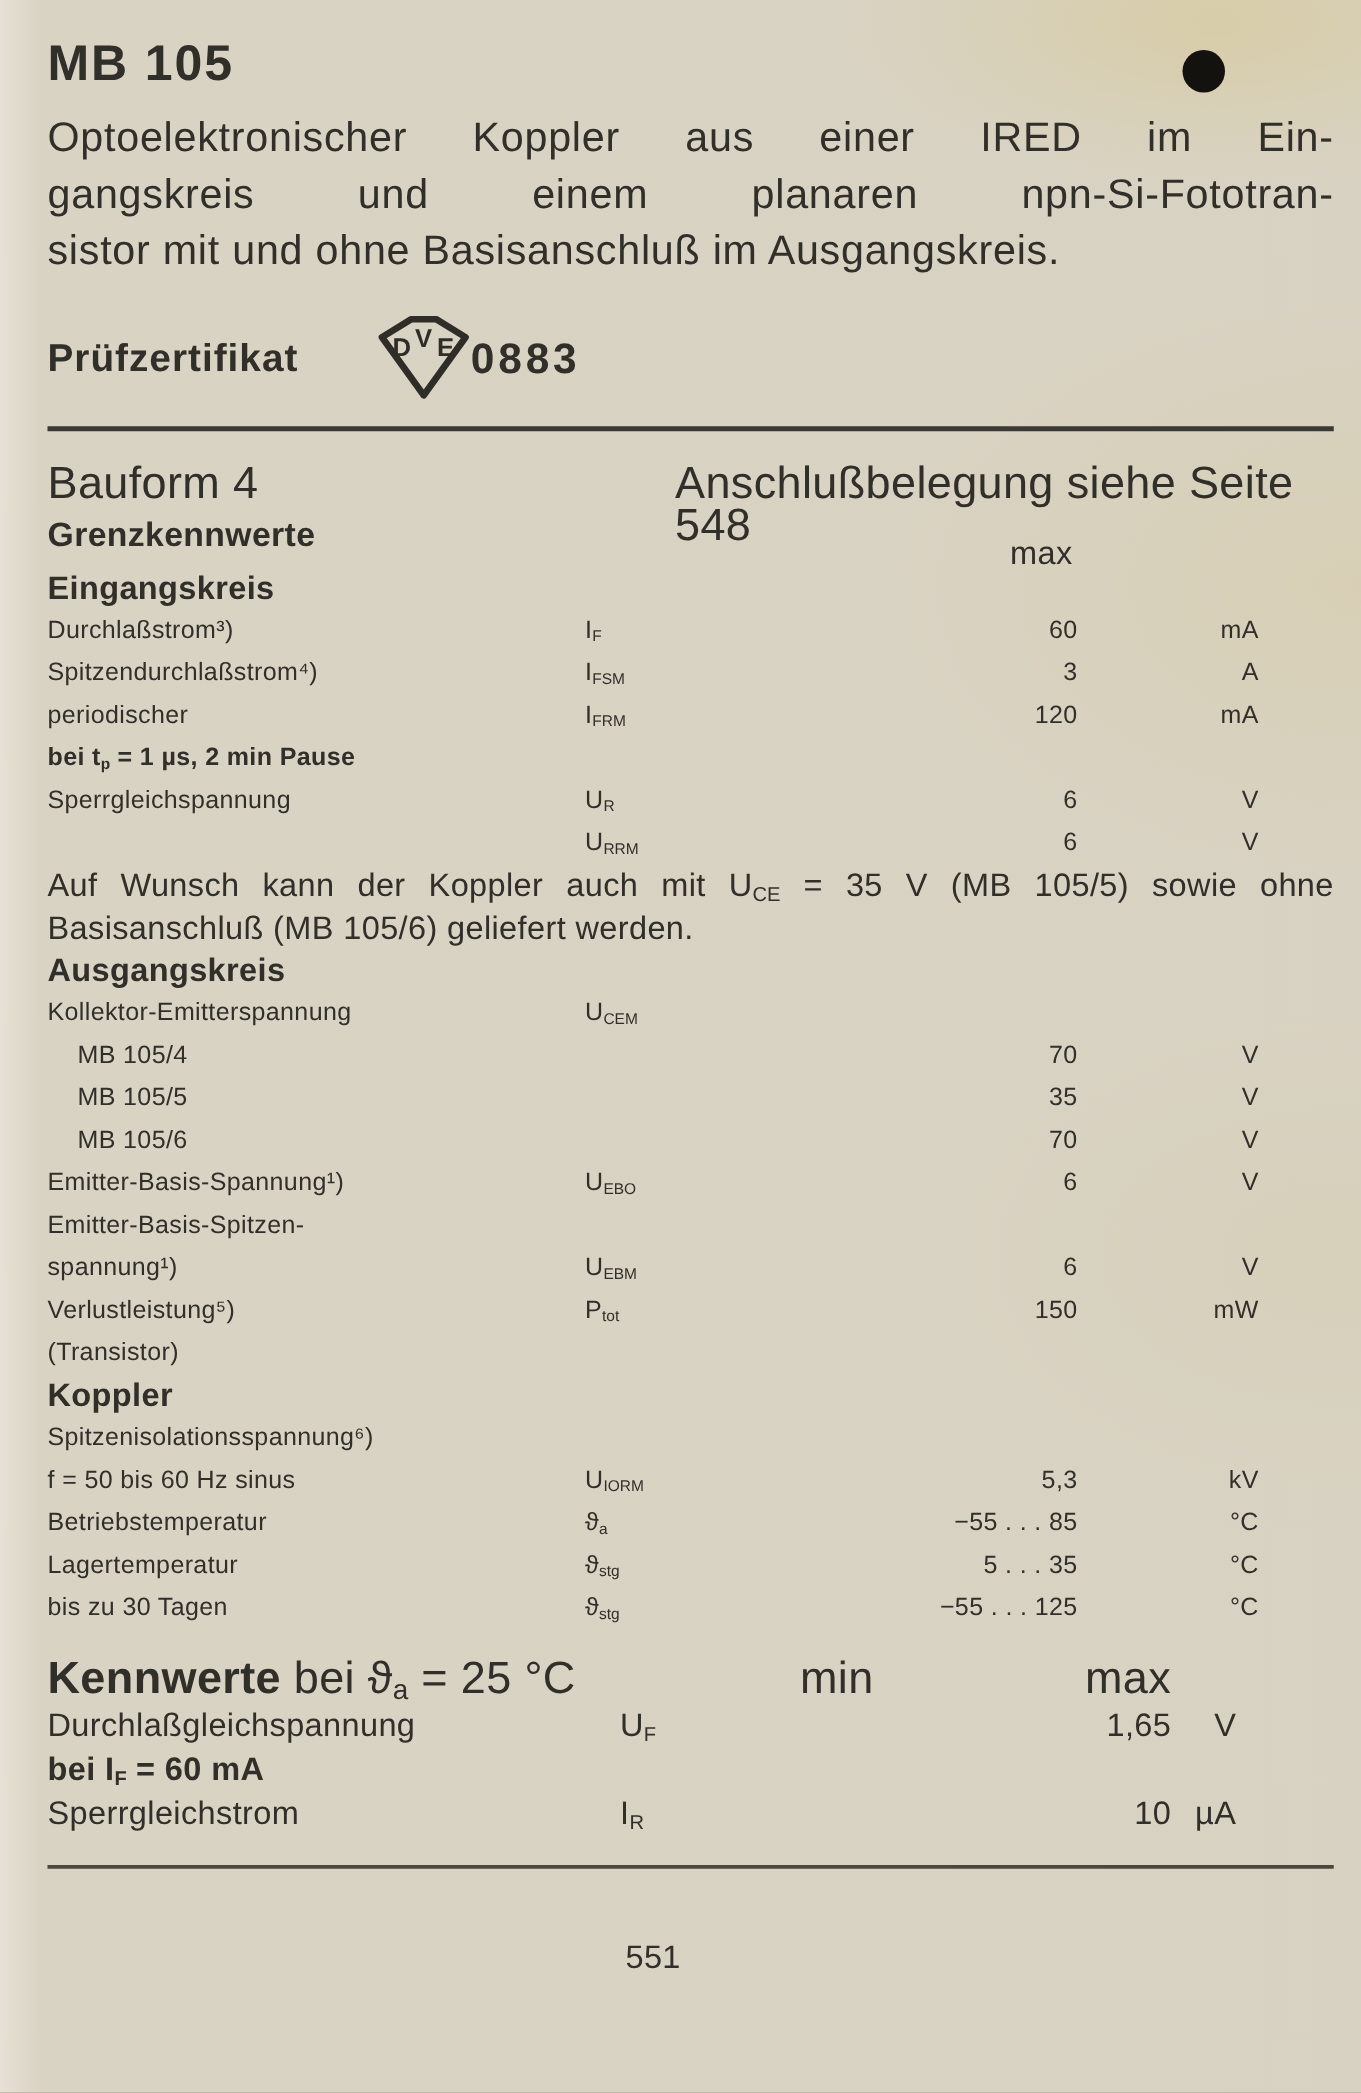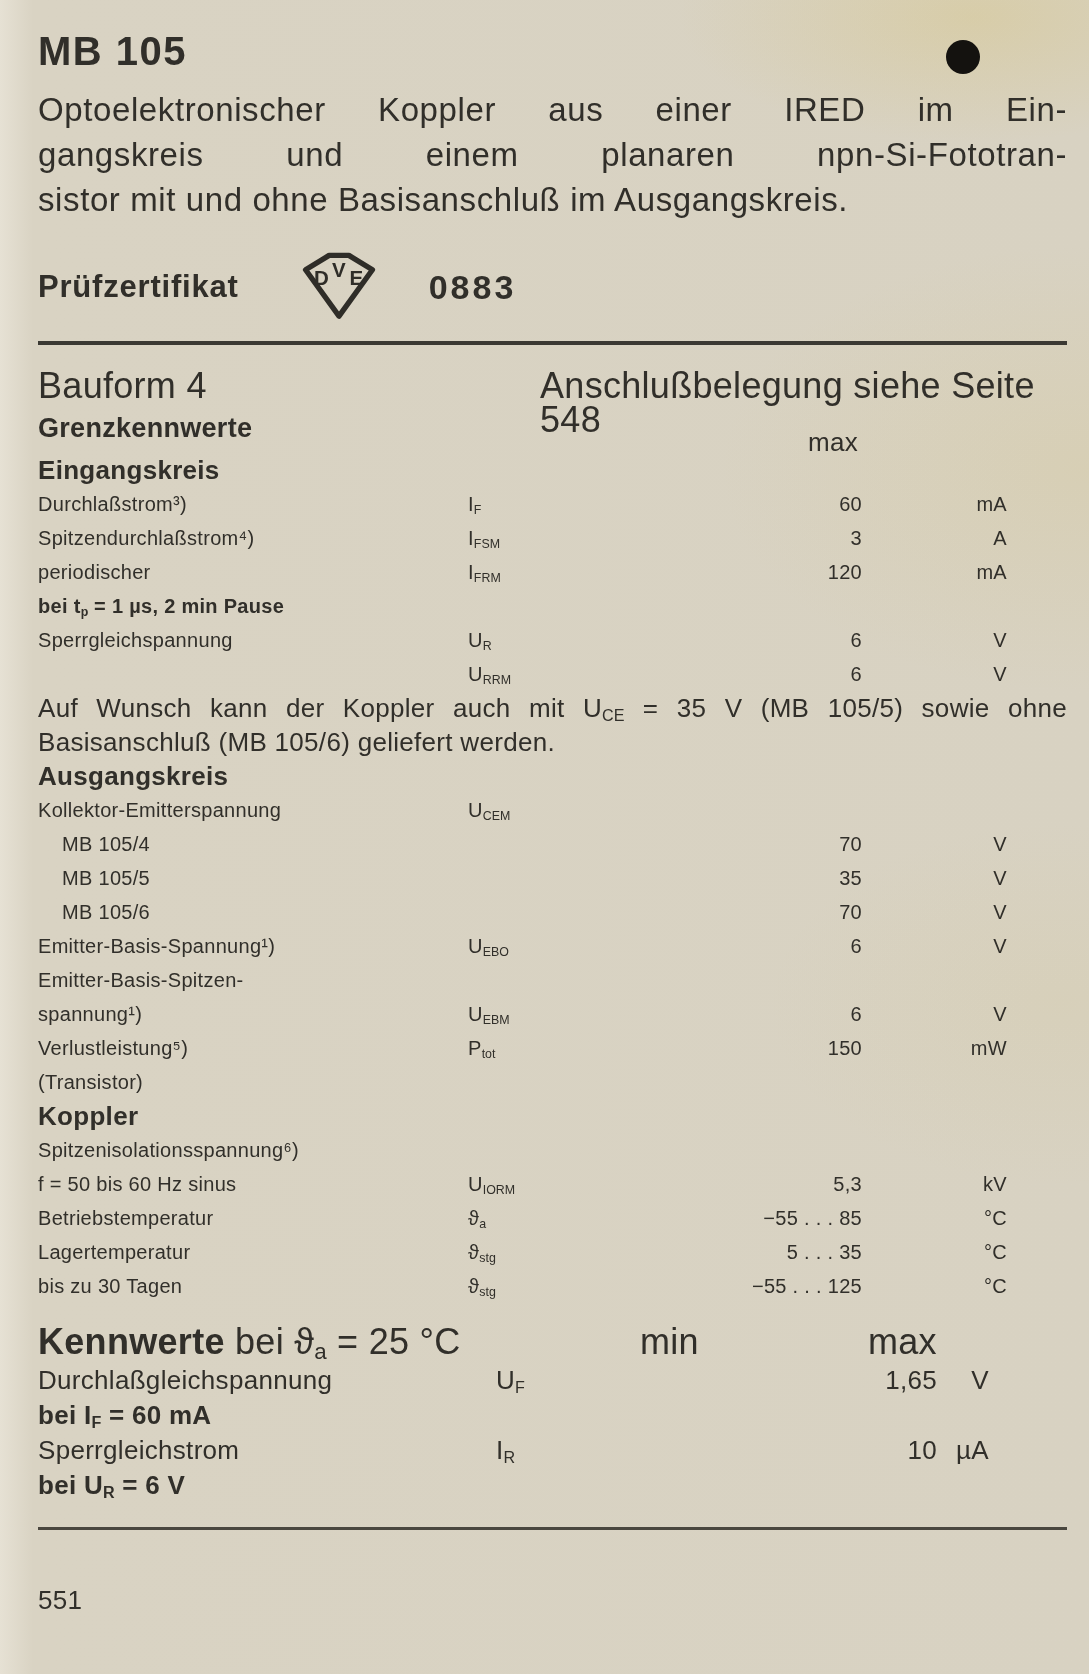--- a/index.html
+++ b/index.html
@@ -24,21 +24,21 @@
   .model{font-size:40px;font-weight:700;letter-spacing:1.5px;margin:0;line-height:46px;}
   .corner-dot{position:absolute;left:946px;top:40px;width:34px;height:34px;border-radius:50%;background:#14120f;}
 
   .desc{margin-top:13px;font-size:33px;line-height:45px;letter-spacing:0.6px;}
   .desc .jline{text-align:justify;text-align-last:justify;}
   .desc .lline{text-align:left;}
 
   .cert-row{margin-top:24px;height:82px;display:flex;align-items:center;}
   .cert-label{font-size:31px;font-weight:700;letter-spacing:0.8px;}
   .vde-logo{margin-left:62px;}
-  .cert-number{font-size:34px;font-weight:700;margin-left:52px;letter-spacing:3px;}
+  .cert-number{font-size:34px;font-weight:700;letter-spacing:3px;}
 
   .rule-top{margin-top:13px;height:4px;background:#3b3933;}
   .rule-bottom{margin-top:24px;height:3px;background:#4a473f;}
 
   .bauform-row{position:relative;margin-top:24px;height:34px;line-height:34px;font-size:36px;}
   .pinout{position:absolute;left:502px;top:0;}
 
   .limits-title-row{position:relative;margin-top:10px;height:40px;line-height:30px;font-size:27px;}
   .limits-title{font-weight:700;}
   .max-label{position:absolute;left:770px;top:14px;font-size:26px;font-weight:400;}
@@ -59,21 +59,21 @@
   .kenn-header{position:relative;margin-top:18px;height:42px;line-height:42px;font-size:36px;}
   .kenn-title-bold{font-weight:700;}
   .min-label{position:absolute;left:602px;top:0;}
   .max-label2{position:absolute;left:830px;top:0;}
   .krow{position:relative;height:35px;line-height:35px;font-size:26px;}
   .krow .lab.b{font-weight:700;}
   .krow .sym{position:absolute;left:458px;top:0;}
   .krow .kval{position:absolute;right:130px;top:0;}
   .krow .kunit{position:absolute;right:78px;top:0;}
 
-  .footer{margin-top:54px;text-align:left;padding-right:60px;font-size:26px;height:32px;line-height:32px;}
+  .footer{margin-top:54px;text-align:center;padding-right:60px;font-size:26px;height:32px;line-height:32px;}
 </style>
 </head>
 <body>
 
 <div class="page">
   <div class="corner-dot"></div>
 
   <div class="content">
 
     <h1 class="model">MB 105</h1>
@@ -140,21 +140,20 @@
     <div class="kenn-header">
       <span class="kenn-title-bold">Kennwerte</span><span> bei ϑ<sub>a</sub> = 25 °C</span>
       <span class="min-label">min</span>
       <span class="max-label2">max</span>
     </div>
 
     <div>
         <div class="krow"><span class="lab">Durchlaßgleichspannung</span><span class="sym">U<sub>F</sub></span><span class="kval">1,65</span><span class="kunit">V</span></div>
         <div class="krow"><span class="lab b">bei I<sub>F</sub> = 60 mA</span></div>
         <div class="krow"><span class="lab">Sperrgleichstrom</span><span class="sym">I<sub>R</sub></span><span class="kval">10</span><span class="kunit">µA</span></div>
-        <div class="krow"><span class="lab b">bei U<sub>R</sub> = 6 V</span></div>
       </div>
 
     <div class="rule-bottom"></div>
 
     <div class="footer">551</div>
 
   </div>
 </div>
 
 </body></html>

